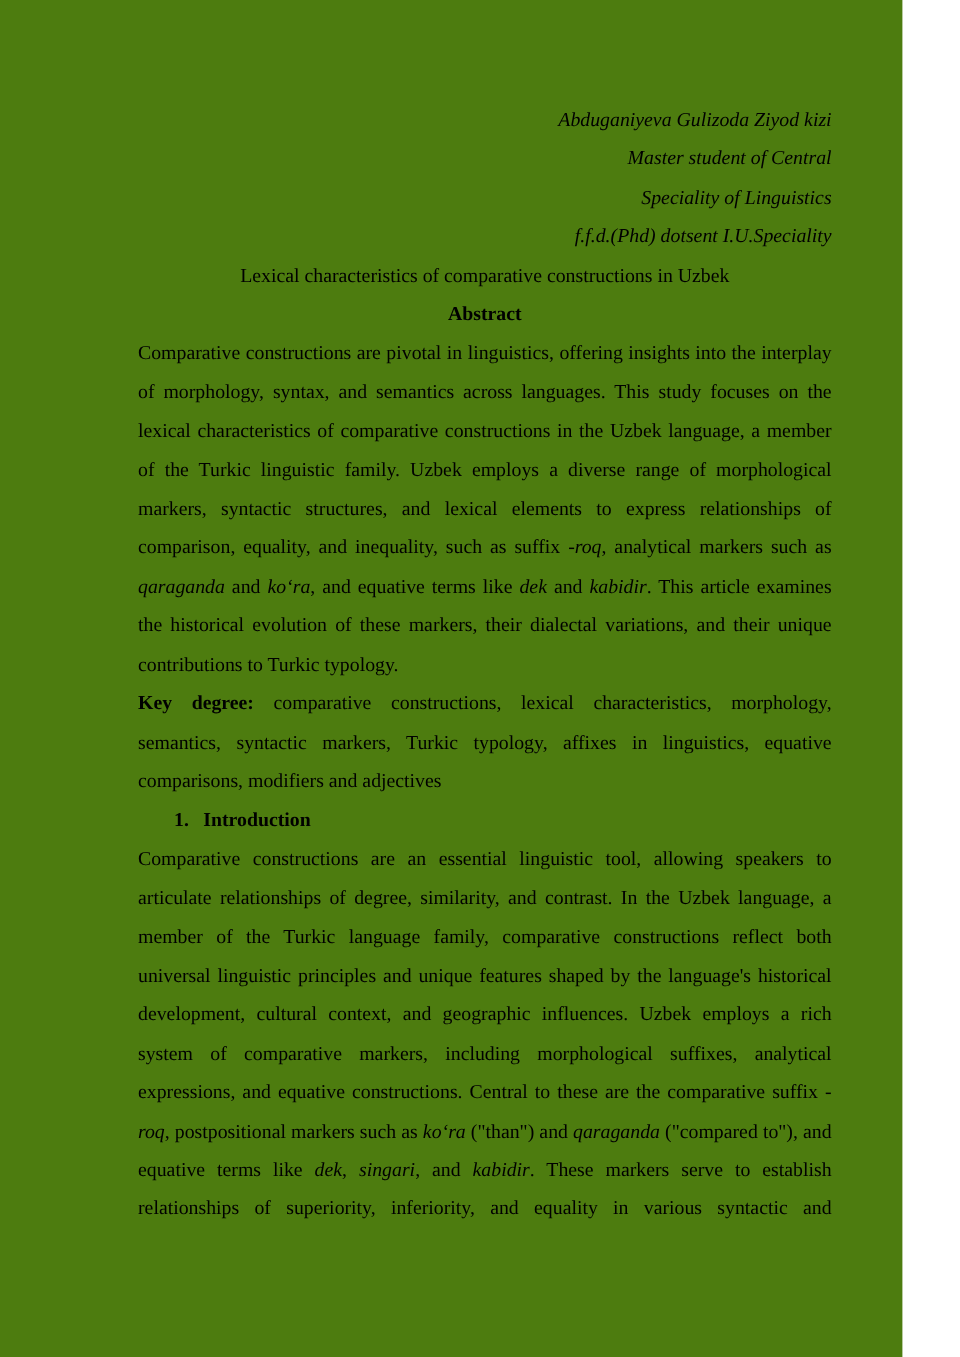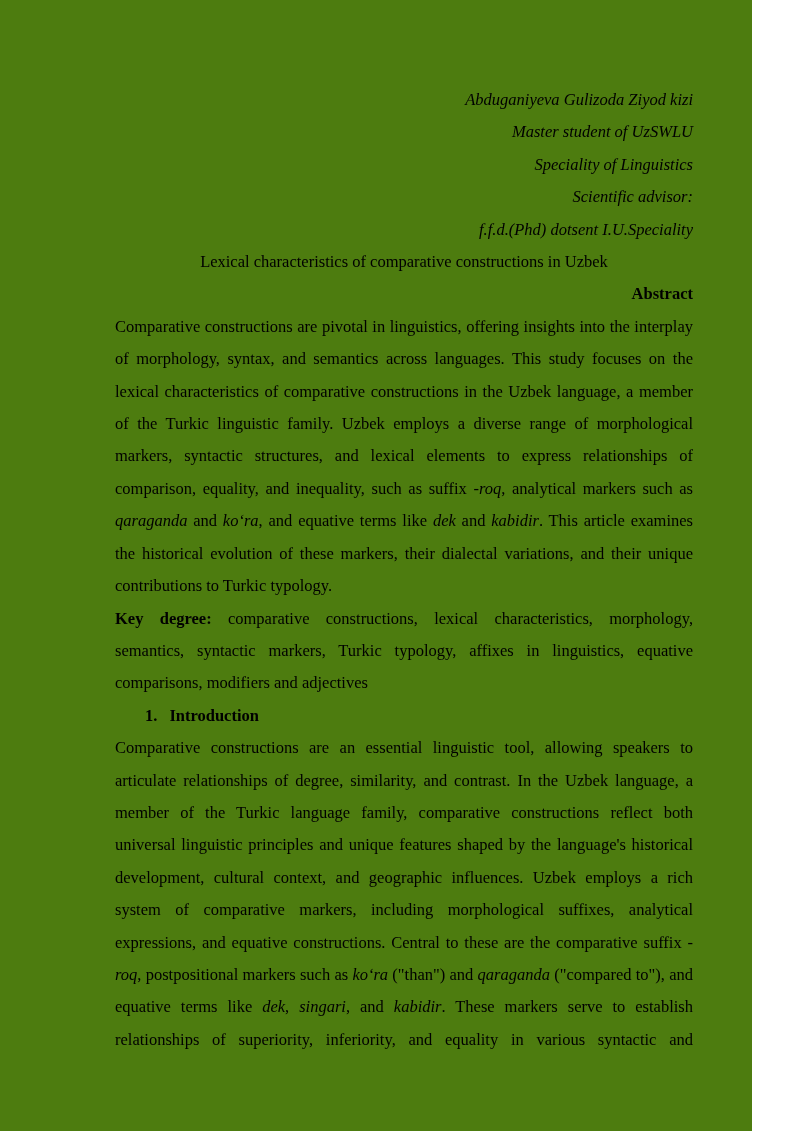--- a/index.html
+++ b/index.html
@@ -28,21 +28,21 @@
   .author-line {
     text-align: right;
     font-style: italic;
   }
   .title {
     text-align: center;
     font-weight: normal;
   }
   .heading {
     font-weight: bold;
-    text-align: right;
+    text-align: center;
   }
   .body-para {
     text-align: justify;
   }
   .jlast {
     text-align-last: justify;
   }
   .it {
     font-style: italic;
     margin-top: 27px;
@@ -56,23 +56,22 @@
     margin-right: 12px;
   }
 </style>
 </head>
 <body>
 
 <div class="page">
 
   <div class="author-block">
     <p class="author-line">Abduganiyeva Gulizoda Ziyod kizi</p>
-    <p class="author-line">Master student of UzSWLU</p>
+    <p class="author-line">Master student of Central</p>
     <p class="author-line">Speciality of Linguistics</p>
-    <p class="author-line">Scientific advisor:</p>
     <p class="author-line">f.f.d.(Phd) dotsent I.U.Speciality</p>
   </div>
 
   <p class="title">Lexical characteristics of comparative constructions in Uzbek</p>
 
   <p class="heading">Abstract</p>
 
   <p class="body-para"><span>Comparative constructions are pivotal in linguistics, offering insights into the interplay of morphology, syntax, and semantics across languages. This study focuses on the lexical characteristics of comparative constructions in the Uzbek language, a member of the Turkic linguistic family. Uzbek employs a diverse range of morphological markers, syntactic structures, and lexical elements to express relationships of comparison, equality, and inequality, such as suffix </span><span class="it">-roq</span><span>, analytical markers such as </span><span class="it">qaraganda</span><span> and </span><span class="it">koʻra</span><span>, and equative terms like </span><span class="it">dek</span><span> and </span><span class="it">kabidir</span><span>. This article examines the historical evolution of these markers, their dialectal variations, and their unique contributions to Turkic typology.</span></p>
 
   <p class="body-para"><b>Key degree:</b><span> comparative constructions, lexical characteristics, morphology, semantics, syntactic markers, Turkic typology, affixes in linguistics, equative comparisons, modifiers and adjectives</span></p>

